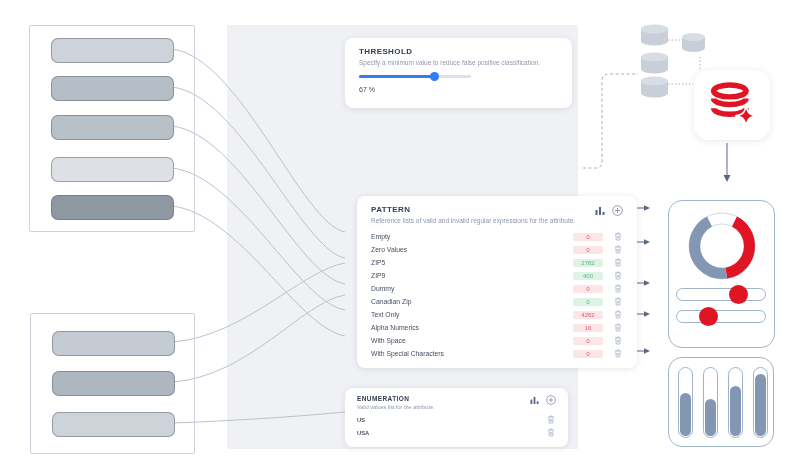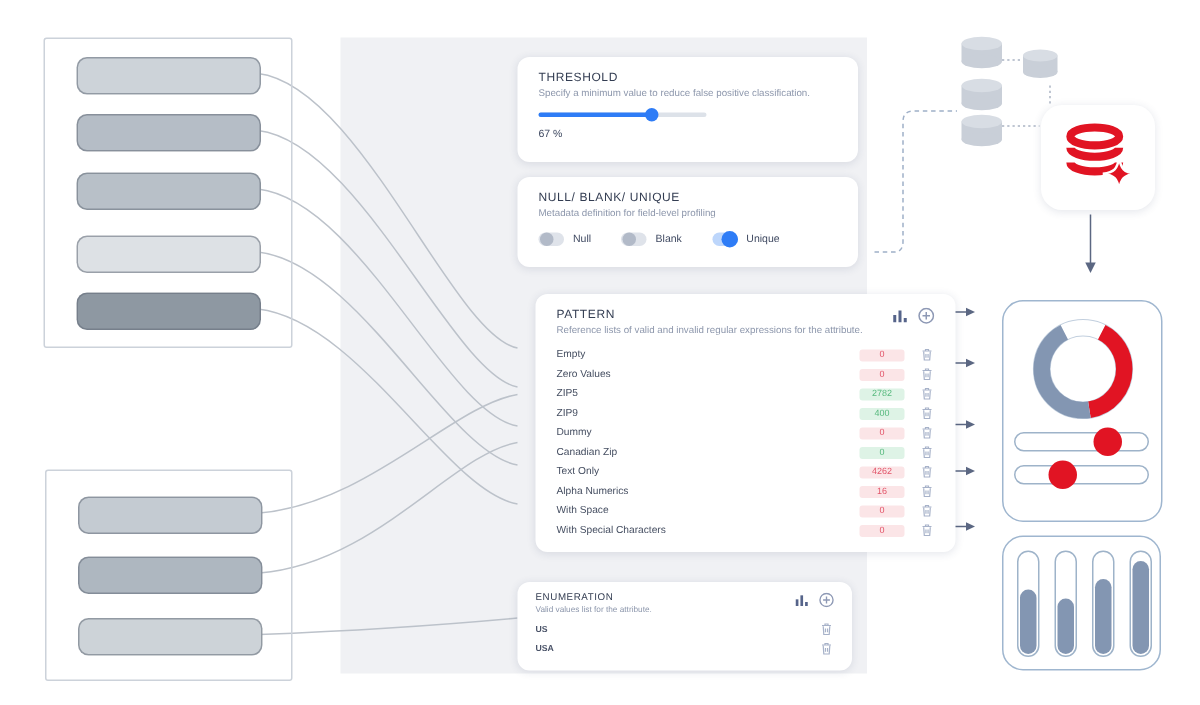--- a/index.html
+++ b/index.html
@@ -10,21 +10,21 @@
   .panel{left:227px;top:25px;width:351px;height:424px;background:#f0f1f4;z-index:0;}
   
   #connector-layer{left:0;top:0;width:800px;height:470px;z-index:1;pointer-events:none;}
   
   .field-box{border:1px solid #ccd2da;border-radius:2px;background:transparent;z-index:2;}
   .field-pill{position:absolute;height:23px;width:121px;border-radius:7px;
               border:1px solid rgba(98,108,121,.55);z-index:3;}
   
   .card{background:#fff;border-radius:8px;box-shadow:0 1px 6px rgba(40,60,100,.12);
         z-index:2;box-sizing:border-box;}
-  .card-title{font-size:8px;font-weight:400;letter-spacing:.4px;color:#333d52;}
+  .card-title{font-size:8px;font-weight:700;letter-spacing:.4px;color:#333d52;}
   .card-desc{font-size:6.5px;color:#8d97ac;margin-top:3px;}
   
   #threshold-card{left:345px;top:38px;width:227px;height:70px;padding:9px 14px;}
   .slider-track{position:relative;margin-top:9px;width:112px;height:3px;border-radius:2px;
                 background:#dde2e9;}
   .slider-fill{position:absolute;left:0;top:0;height:3px;border-radius:2px;background:#2e7cf6;}
   .slider-knob{position:absolute;top:-3px;width:9px;height:9px;border-radius:50%;background:#2e7cf6;}
   .slider-value{font-size:7px;color:#3f4961;margin-top:8px;}
   
   #profiling-card{left:345px;top:118px;width:227px;height:60px;padding:9px 14px;}
@@ -114,38 +114,20 @@
   <div class="abs card" id="threshold-card">
     <div class="card-title">THRESHOLD</div>
     <div class="card-desc">Specify a minimum value to reduce false positive classification.</div>
     <div class="slider-track">
       <div class="slider-fill" id="th-fill" style="width: 75.04px;"></div>
       <div class="slider-knob" id="th-knob" style="left: 70.54px;"></div>
     </div>
     <div class="slider-value">67 %</div>
   </div>
 
-  <div class="abs card" id="profiling-card">
-    <div class="card-title">NULL/ BLANK/ UNIQUE</div>
-    <div class="card-desc">Metadata definition for field-level profiling</div>
-    <div class="toggle-row" id="toggles">
-        <div class="toggle">
-          <div class="knob"></div>
-        </div>
-        <div class="toggle-label">Null</div>
-        <div class="toggle">
-          <div class="knob"></div>
-        </div>
-        <div class="toggle-label">Blank</div>
-        <div class="toggle on">
-          <div class="knob"></div>
-        </div>
-        <div class="toggle-label">Unique</div>
-      </div>
-  </div>
 
   <div class="abs card" id="pattern-card">
     <div class="card-head">
       <div>
         <div class="card-title">PATTERN</div>
         <div class="card-desc">Reference lists of valid and invalid regular expressions for the attribute.</div>
       </div>
       <div class="head-icons">
         <svg width="10" height="9" viewBox="0 0 10 9">
           <rect x="0.5" y="4" width="2" height="5" fill="#56648a"></rect>

